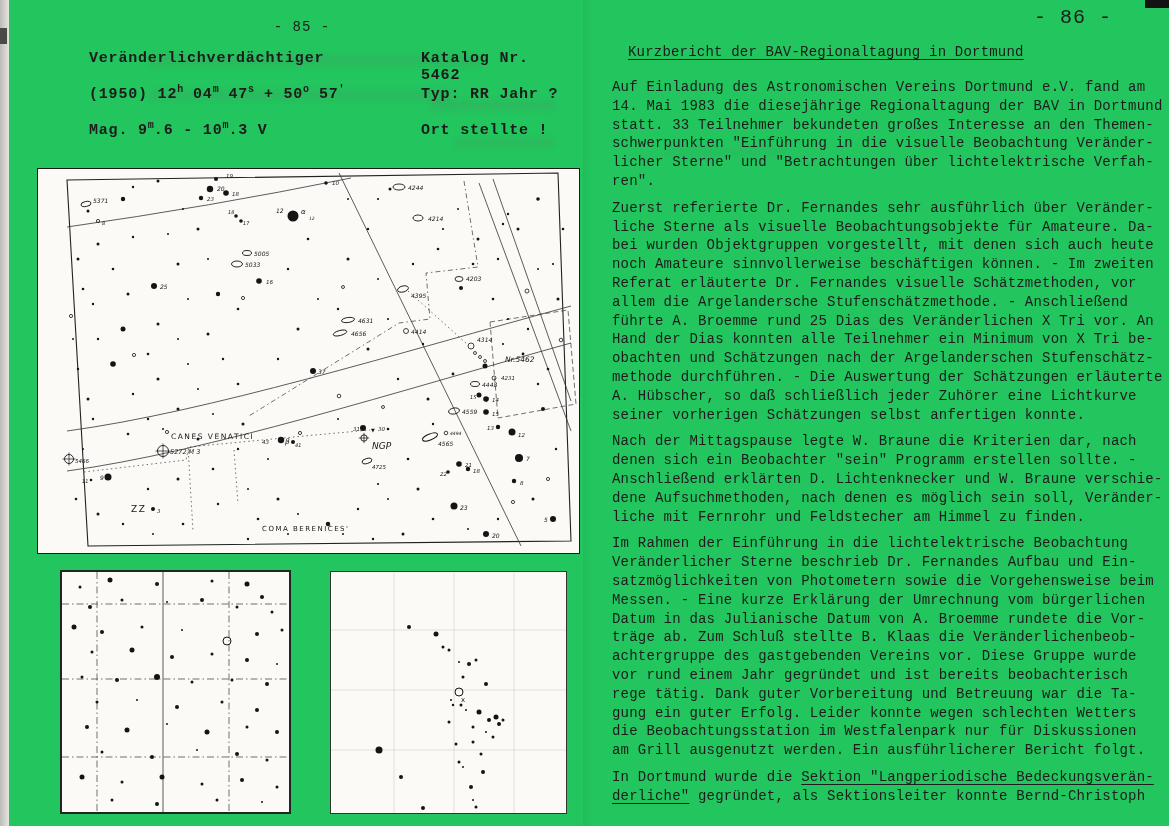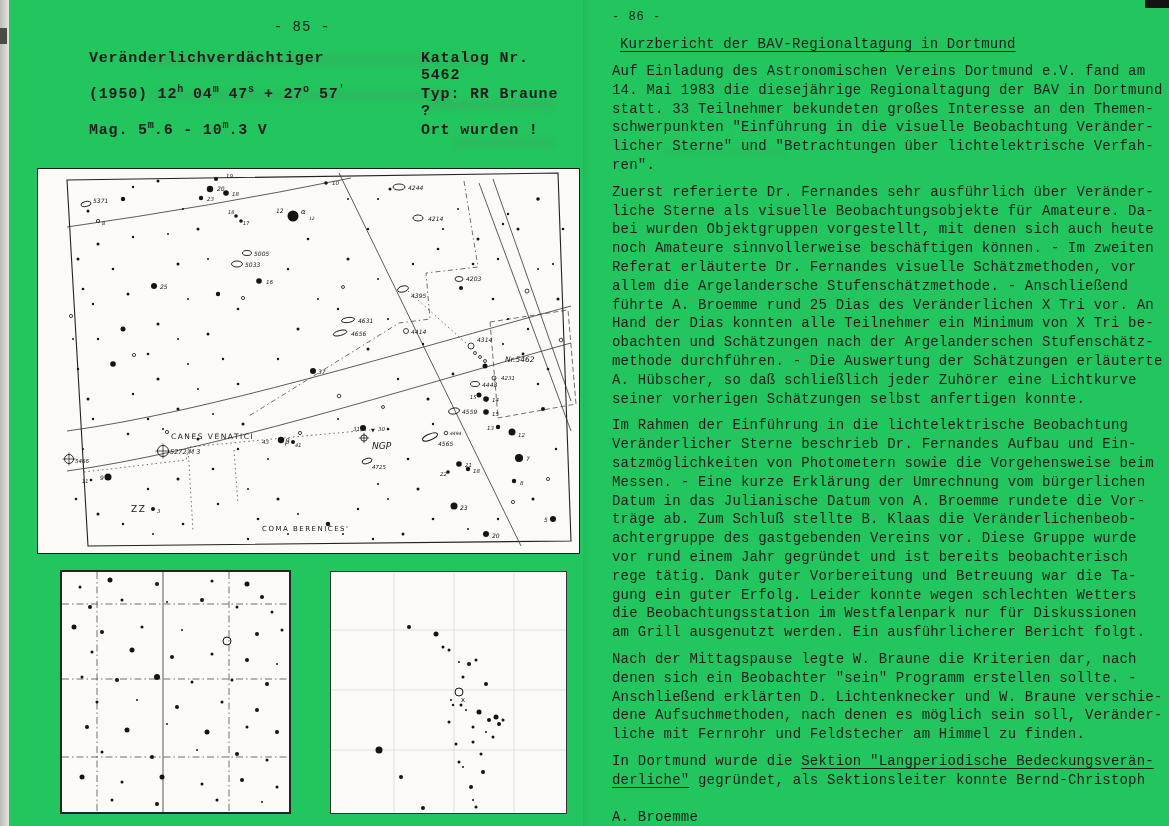--- a/index.html
+++ b/index.html
@@ -36,25 +36,25 @@
   sup{font-size:10px;line-height:0;vertical-align:super;letter-spacing:0;}
 
   .chartbox{position:absolute;background:#fbfaf7;}
   #main-chart-box{left:37px;top:168px;width:541px;height:384px;border:1.5px solid #1b1b1b;}
   #chart2-box{left:60px;top:570px;width:227px;height:240px;border:2px solid #232323;}
   #chart3-box{left:330px;top:571px;width:235px;height:241px;border:1.5px solid #333;}
   .chartbox svg{display:block;width:100%;height:100%;}
 
   
   .page-right{position:absolute;left:612px;top:8px;width:545px;}
-  .pagenum-right{text-align:left;width:500px;font-size:12px;letter-spacing:1px;
+  .pagenum-right{text-align:right;width:500px;font-size:20px;letter-spacing:1px;
     line-height:19px;margin-bottom:7px;}
   .rtitle{font-size:14px;line-height:19px;letter-spacing:.2px;white-space:pre;}
   .para{margin:0 0 8px 0;}
-  .rtitle{margin:8px;}
+  .rtitle{margin:16px;}
 </style>
 </head>
 <body>
 
 <div class="scan">
   <div class="edge-strip"></div>
   <div class="mark-tl"></div>
   <div class="mark-tr"></div>
   <div class="fold"></div>
   <div class="smudge sm1"></div>
@@ -65,26 +65,26 @@
 
   <div>
     <div class="pagenum-left tw">- 85 -</div>
 
     <div class="hdr">
       <div class="hrow">
         <span class="hl">Veränderlichverdächtiger</span>
         <span class="hr">Katalog Nr. 5462</span>
       </div>
       <div class="hrow">
-        <span class="hl"><span>(1950) 12</span><sup>h</sup><span> 04</span><sup>m</sup><span> 47</span><sup>s</sup><span>  + 27</span><sup>o</sup><span> 57</span><sup>'</sup></span>
-        <span class="hr">Typ: RR Braune ?</span>
+        <span class="hl"><span>(1950) 12</span><sup>h</sup><span> 04</span><sup>m</sup><span> 47</span><sup>s</sup><span>  + 50</span><sup>o</sup><span> 57</span><sup>'</sup></span>
+        <span class="hr">Typ: RR Jahr ?</span>
       </div>
       <div class="hrow">
-        <span class="hl"><span>Mag. 5</span><sup>m</sup><span>.6 - 10</span><sup>m</sup><span>.3  V</span></span>
-        <span class="hr">Ort wurden !</span>
+        <span class="hl"><span>Mag. 9</span><sup>m</sup><span>.6 - 10</span><sup>m</sup><span>.3  V</span></span>
+        <span class="hr">Ort stellte !</span>
       </div>
     </div>
 
     <div id="main-chart-box" class="chartbox">
       <svg id="svg-main" viewBox="0 0 541 384">
           <polygon points="29,11 520,4 533,372 50,377" fill="none" stroke="#222" stroke-width="1.1"></polygon>
           <path d="M29,58 Q170,38 313,9" fill="none" stroke="#333" stroke-width="0.8"></path>
           <path d="M301,4 L483,377" fill="none" stroke="#333" stroke-width="0.8"></path>
           <path d="M441,14 L533,262" fill="none" stroke="#333" stroke-width="0.8"></path>
           <path d="M455,10 L533,232" fill="none" stroke="#333" stroke-width="0.8"></path>
@@ -478,32 +478,32 @@
 bei wurden Objektgruppen vorgestellt, mit denen sich auch heute
 noch Amateure sinnvollerweise beschäftigen können. - Im zweiten
 Referat erläuterte Dr. Fernandes visuelle Schätzmethoden, vor
 allem die Argelandersche Stufenschätzmethode. - Anschließend
 führte A. Broemme rund 25 Dias des Veränderlichen X Tri vor. An
 Hand der Dias konnten alle Teilnehmer ein Minimum von X Tri be-
 obachten und Schätzungen nach der Argelanderschen Stufenschätz-
 methode durchführen. - Die Auswertung der Schätzungen erläuterte
 A. Hübscher, so daß schließlich jeder Zuhörer eine Lichtkurve
 seiner vorherigen Schätzungen selbst anfertigen konnte.</div>
+    <div class="tw para">Nach der Mittagspause legte W. Braune die Kriterien dar, nach
+denen sich ein Beobachter "sein" Programm erstellen sollte. -
+Anschließend erklärten D. Lichtenknecker und W. Braune verschie-
+dene Aufsuchmethoden, nach denen es möglich sein soll, Veränder-
+liche mit Fernrohr und Feldstecher am Himmel zu finden.</div>
     <div class="tw para">Im Rahmen der Einführung in die lichtelektrische Beobachtung
 Veränderlicher Sterne beschrieb Dr. Fernandes Aufbau und Ein-
 satzmöglichkeiten von Photometern sowie die Vorgehensweise beim
 Messen. - Eine kurze Erklärung der Umrechnung vom bürgerlichen
 Datum in das Julianische Datum von A. Broemme rundete die Vor-
 träge ab. Zum Schluß stellte B. Klaas die Veränderlichenbeob-
 achtergruppe des gastgebenden Vereins vor. Diese Gruppe wurde
 vor rund einem Jahr gegründet und ist bereits beobachterisch
 rege tätig. Dank guter Vorbereitung und Betreuung war die Ta-
 gung ein guter Erfolg. Leider konnte wegen schlechten Wetters
 die Beobachtungsstation im Westfalenpark nur für Diskussionen
 am Grill ausgenutzt werden. Ein ausführlicherer Bericht folgt.</div>
-    <div class="tw para">Nach der Mittagspause legte W. Braune die Kriterien dar, nach
-denen sich ein Beobachter "sein" Programm erstellen sollte. -
-Anschließend erklärten D. Lichtenknecker und W. Braune verschie-
-dene Aufsuchmethoden, nach denen es möglich sein soll, Veränder-
-liche mit Fernrohr und Feldstecher am Himmel zu finden.</div>
     <div class="tw para"><span>In Dortmund wurde die </span><span class="ul">Sektion "Langperiodische Bedeckungsverän-</span><br><span class="ul">derliche"</span><span> gegründet, als Sektionsleiter konnte Bernd-Christoph</span><br><br><span>A. Broemme</span></div>
   </div>
 </div>
 
 </body></html>

